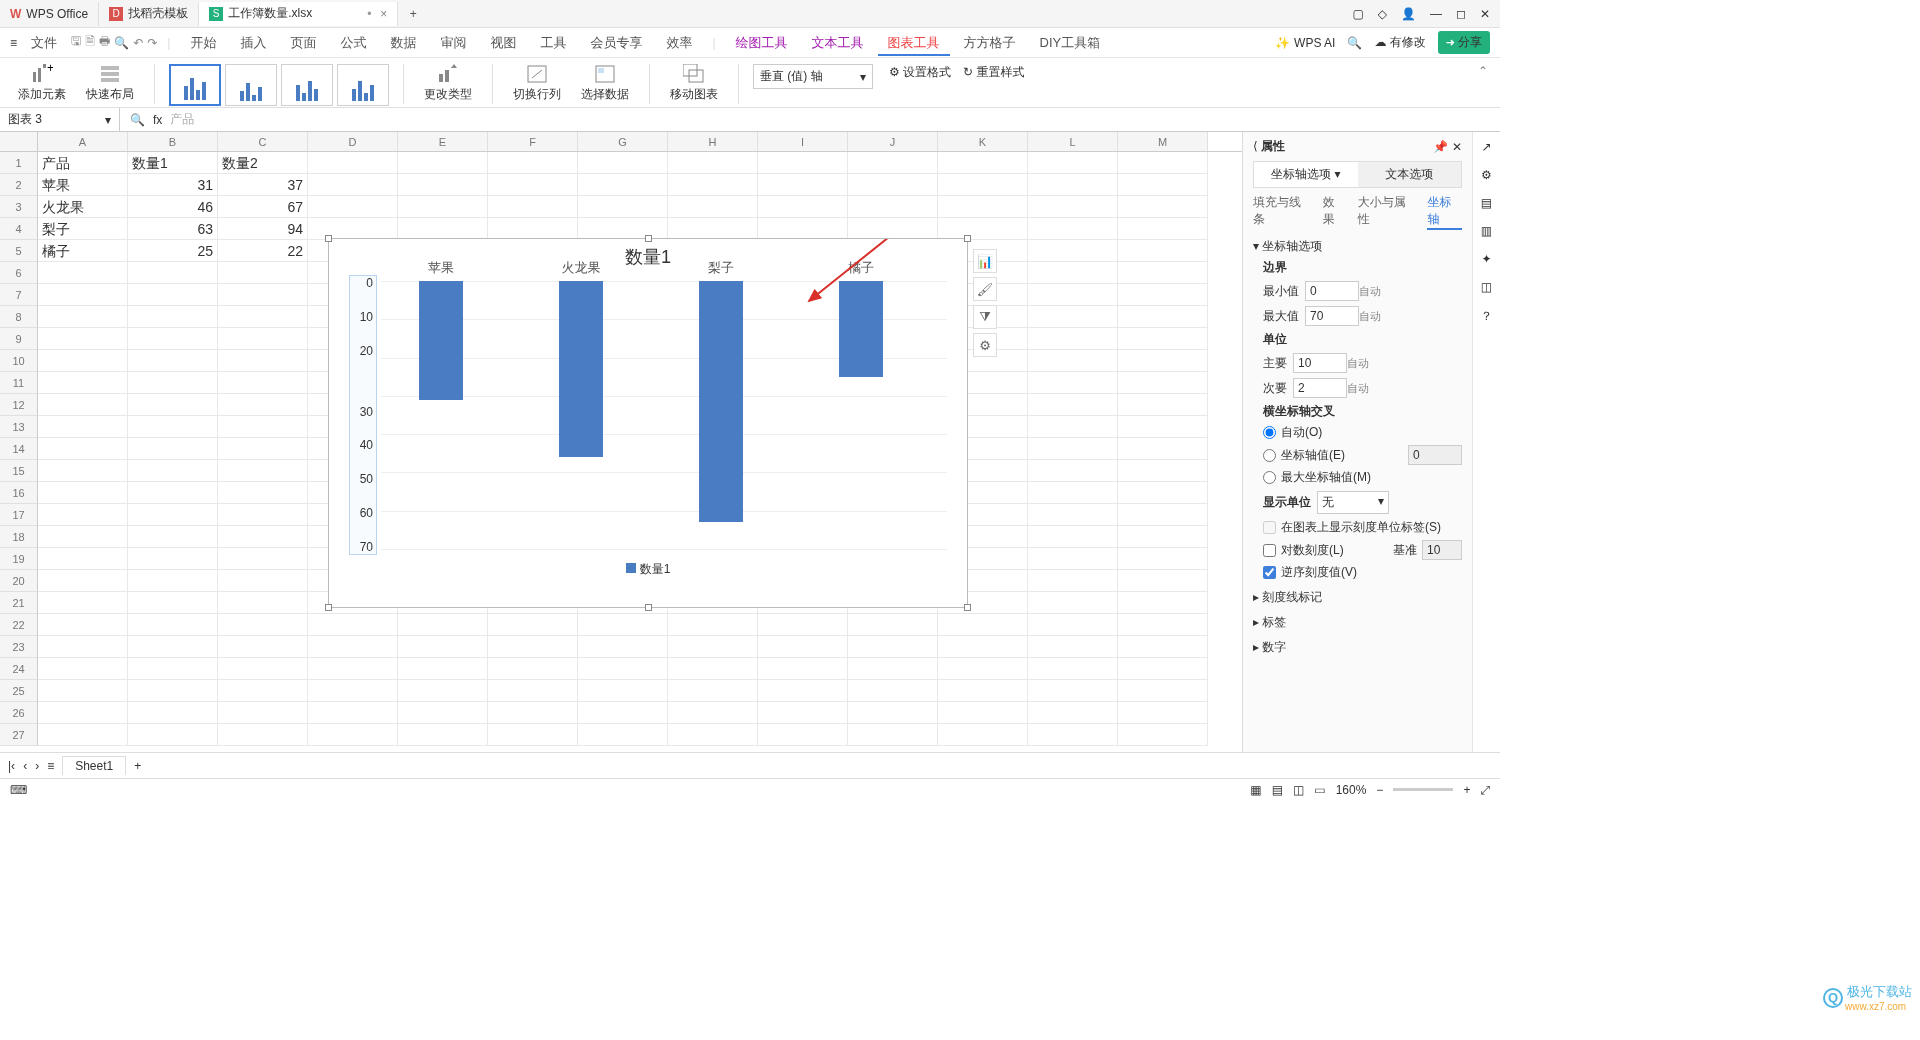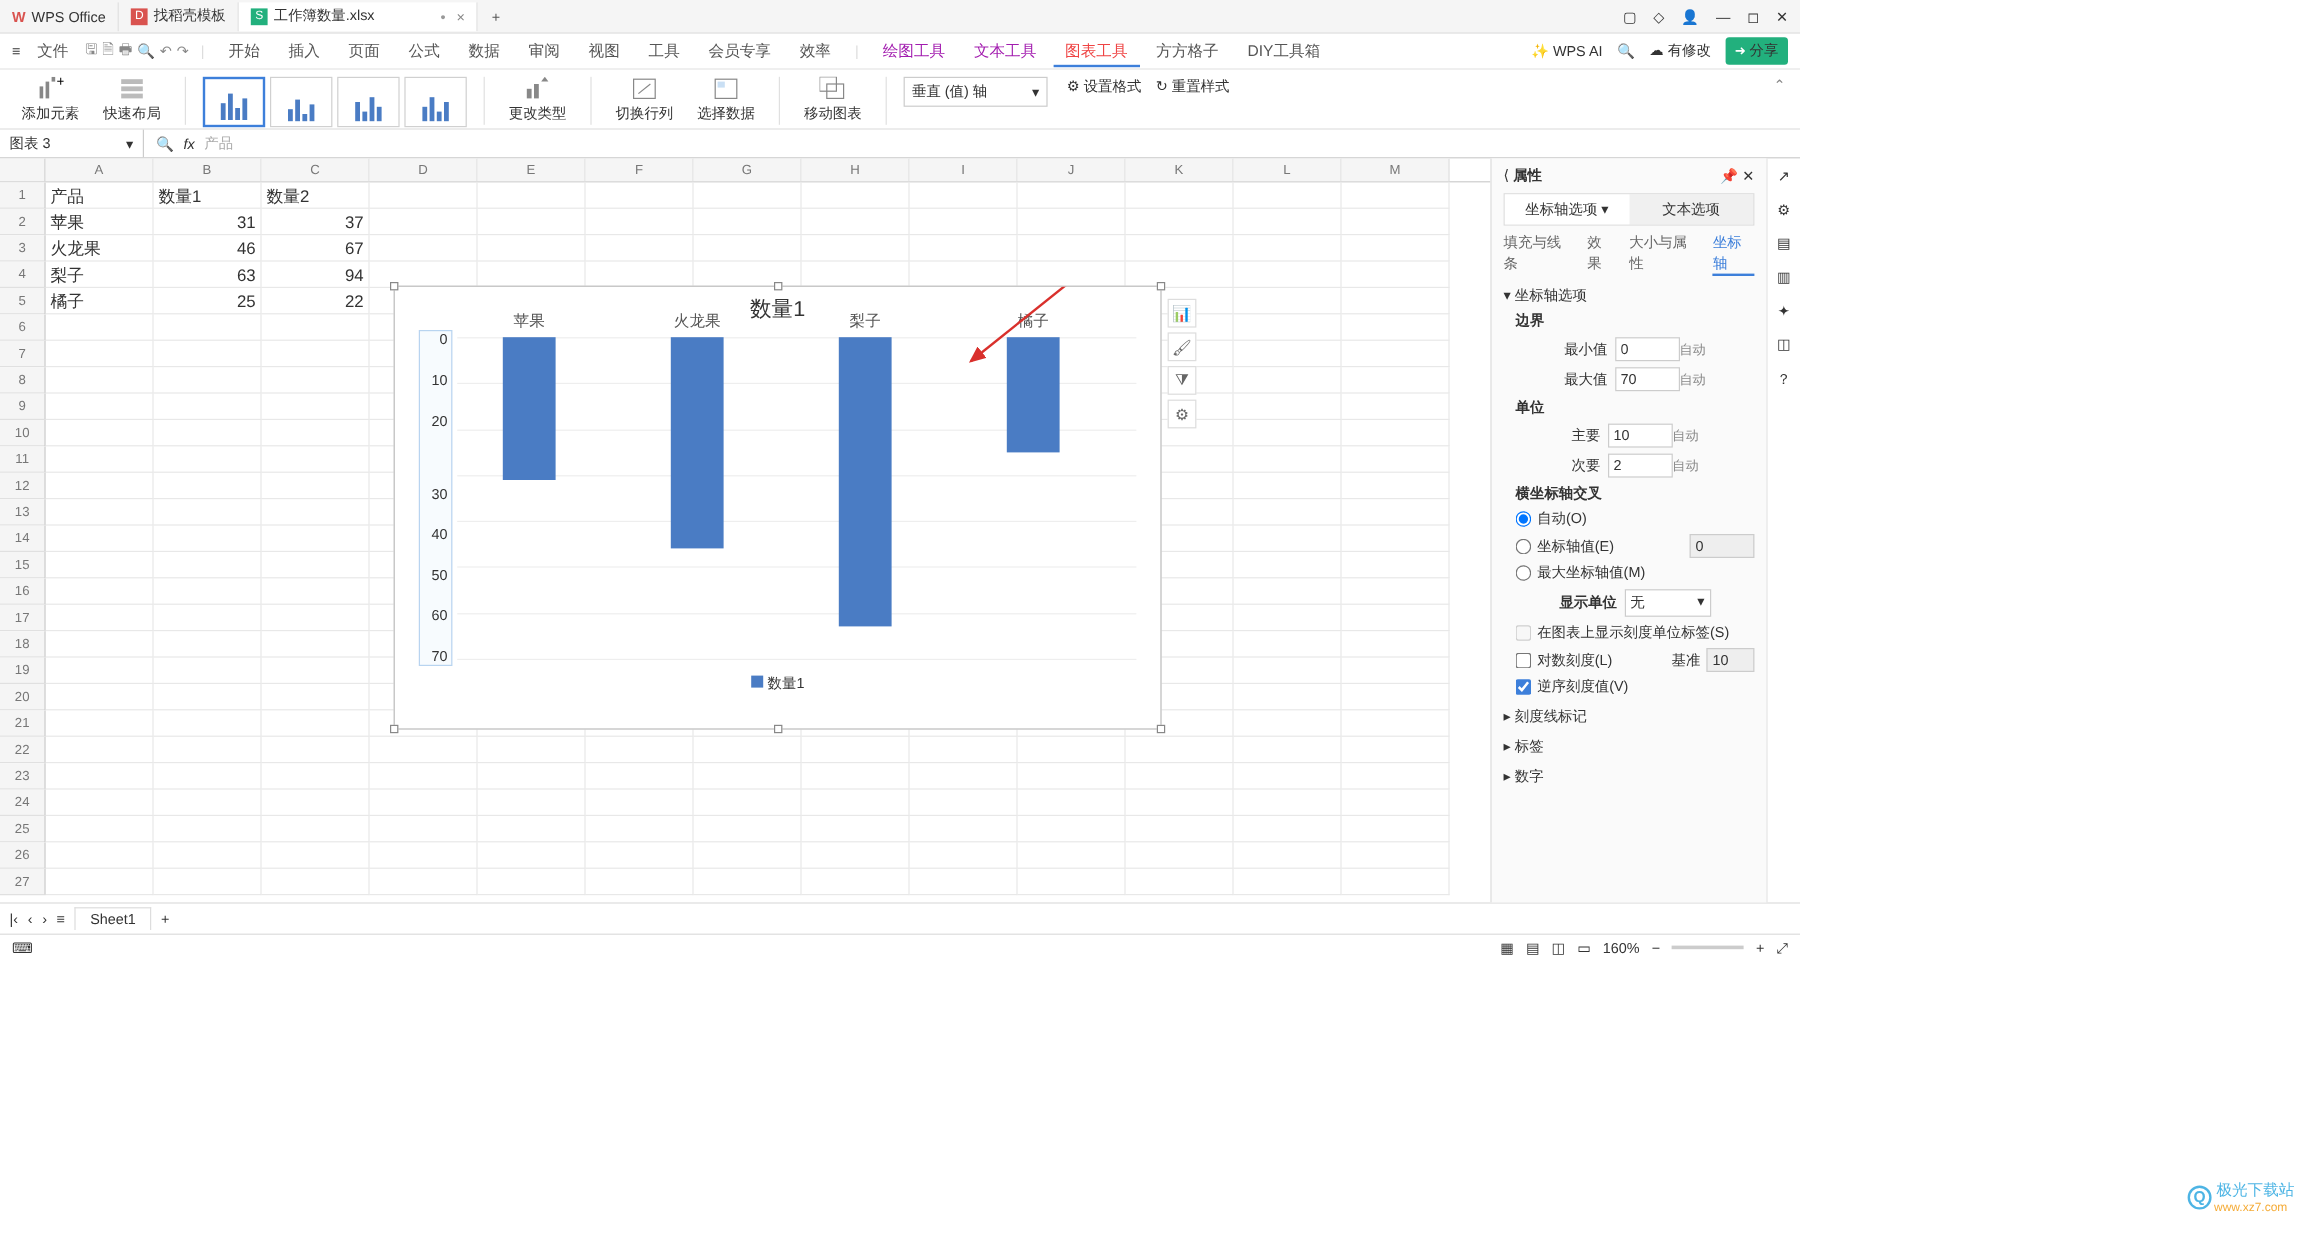--- a/index.html
+++ b/index.html
@@ -56,21 +56,21 @@
 .panel{width:230px;border-left:1px solid #ddd;background:#fafafa;padding:6px 10px;overflow-y:auto;font-size:12px;color:#444}
 .panel-head{display:flex;justify-content:space-between;align-items:center;margin-bottom:6px;font-size:13px}
 .panel-tabs{display:flex;border:1px solid #ddd;margin-bottom:6px}
 .ptab{flex:1;text-align:center;padding:4px;background:#f0f0f0}
 .ptab.active{background:#fff}
 .sub-tabs{display:flex;gap:12px;margin-bottom:6px;font-size:12px}
 .stab{color:#666}
 .stab.active{color:#3d7fda;border-bottom:2px solid #3d7fda}
 .psec{margin:8px 0}
 .psec-title{font-weight:500;margin-bottom:4px}
-.prow{display:flex;align-items:center;justify-content:center;margin:5px 0;gap:6px}
+.prow{display:flex;align-items:center;justify-content:flex-start;margin:5px 0;gap:6px}
 .pinput{width:54px;border:1px solid #ccc;padding:2px 4px;background:#fff}
 .pauto{color:#888;font-size:11px}
 .pradio,.pcheck{display:flex;align-items:center;gap:5px;margin:4px 0}
 .sidebar-icons{width:28px;border-left:1px solid #e5e5e5;display:flex;flex-direction:column;align-items:center;gap:14px;padding-top:8px;color:#888}
 .status-bar{height:22px;border-top:1px solid #ddd;display:flex;align-items:center;padding:0 10px;font-size:11px;color:#555}
 .sheet-tabs{height:26px;display:flex;align-items:center;border-top:1px solid #ddd;padding:0 8px;gap:8px}
 .sheet-tab{padding:2px 12px;border:1px solid #ddd;border-bottom:none;background:#fff}
 .watermark{position:absolute;right:8px;bottom:28px;display:flex;align-items:center;gap:4px;opacity:0.85}
 .wm-logo{width:20px;height:20px;border-radius:50%;border:2px solid #2fa8e0;color:#2fa8e0;font-weight:bold;display:flex;align-items:center;justify-content:center;font-size:13px}
 .wm-text{color:#2fa8e0;font-size:13px}
@@ -231,21 +231,21 @@
   <div style="margin-left:auto;color:#888">⌃</div>
 </div>
 
 <div class="formula-bar">
   <div class="name-box">
       <span>图表 3</span>
       <span>▾</span>
     </div>
   <div class="fx-area">
     <span>🔍</span>
-    <span style="font-style:italic">fx</span>
+    <span style="">fx</span>
     <span style="color:#aaa">产品</span>
   </div>
 </div>
 
 <div class="main-row">
   <div class="sheet-area">
     <div class="col-headers">
       <div class="corner"></div>
       <div class="ch">A</div>
       <div class="ch">B</div>

